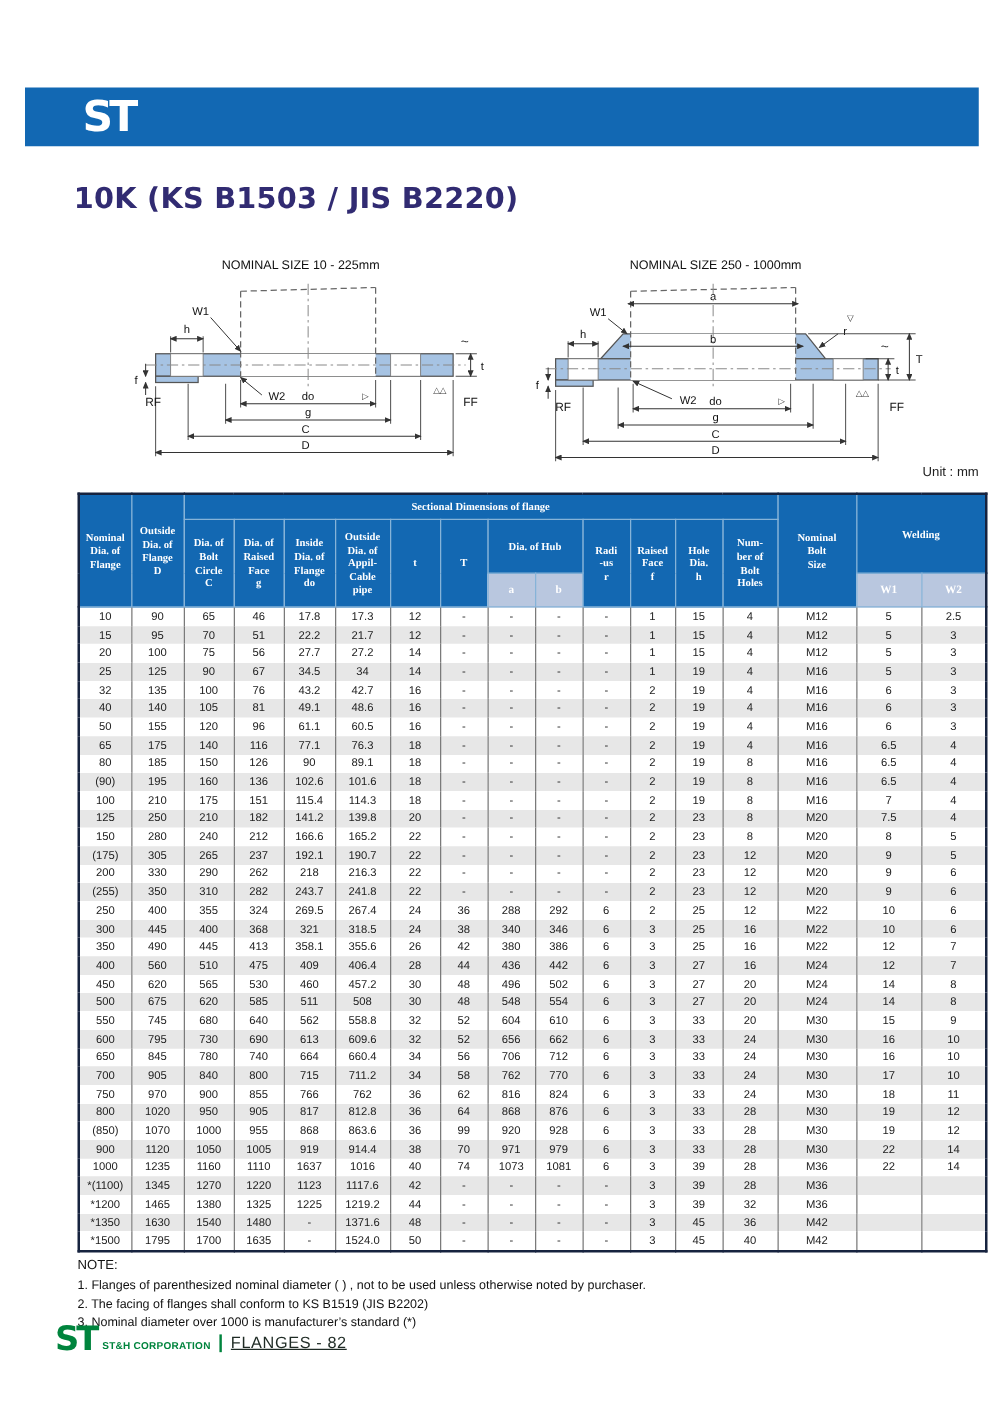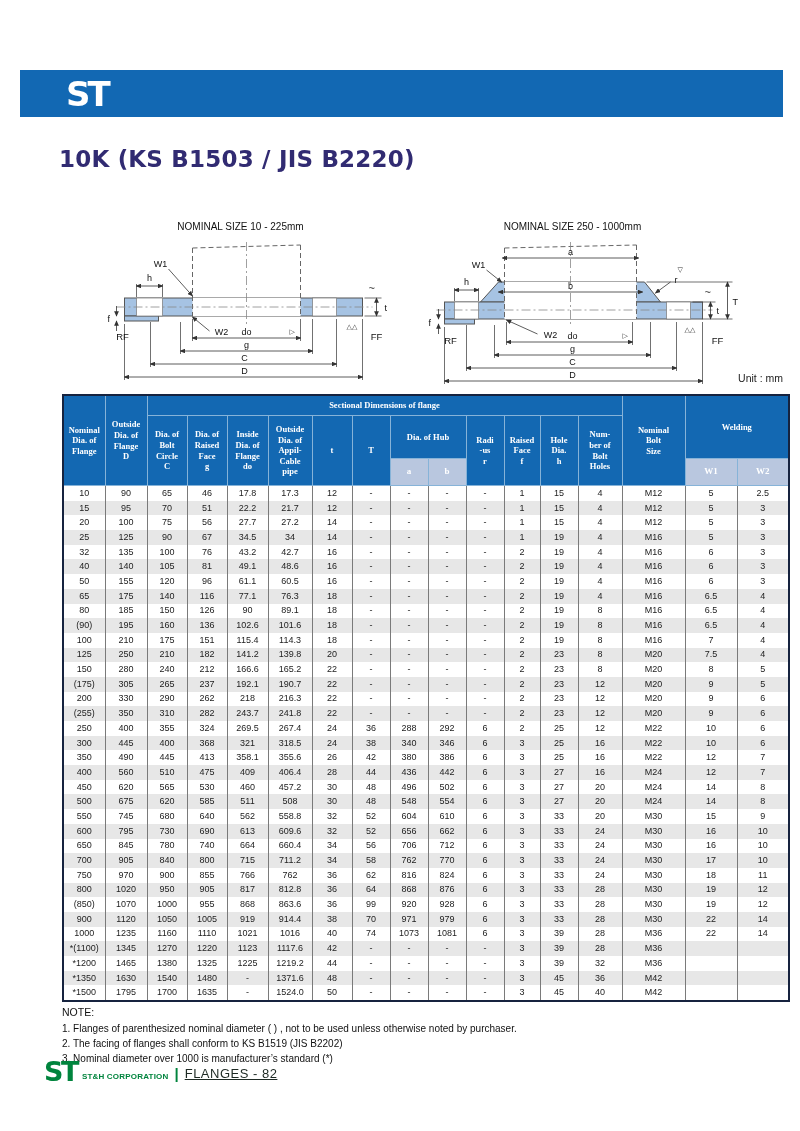--- a/index.html
+++ b/index.html
@@ -7,21 +7,21 @@
        font-family:"Liberation Sans",sans-serif;overflow:hidden;}
 
   .banner{position:absolute;left:20px;top:70px;width:763px;height:47px;
           background:#1268b3;display:flex;align-items:center;}
   .banner .logo{color:#fff;font-family:"DejaVu Sans",sans-serif;font-weight:800;
           font-size:34px;letter-spacing:-3px;margin-left:46px;line-height:1;}
 
   .page-title{position:absolute;left:59px;top:146px;font-family:"DejaVu Sans",sans-serif;
           font-weight:bold;font-size:23px;color:#312b72;letter-spacing:0.2px;}
 
-  .diagram{position:absolute;top:218px;}
+  .diagram{position:absolute;top:203px;}
   .diagram.left{left:86px;width:310px;}
   .diagram.right{left:412px;width:330px;}
   svg text{font-family:"Liberation Sans",sans-serif;}
 
   .unit{position:absolute;top:372px;right:17px;font-size:10.5px;color:#222;}
 
   .tablewrap{position:absolute;left:62px;top:394px;width:724px;}
   table{border-collapse:collapse;table-layout:fixed;width:724px;border:2px solid #16233f;}
   thead th{background:#1368b2;color:#fff;font-size:8.5px;font-weight:bold;
            border:1px solid #86b3d8;white-space:pre-line;padding:1px 0;line-height:1.25;
@@ -865,21 +865,21 @@
           <td>28</td>
           <td>M30</td>
           <td>22</td>
           <td>14</td>
         </tr>
         <tr>
           <td>1000</td>
           <td>1235</td>
           <td>1160</td>
           <td>1110</td>
-          <td>1021</td>
+          <td>1637</td>
           <td>1016</td>
           <td>40</td>
           <td>74</td>
           <td>1073</td>
           <td>1081</td>
           <td>6</td>
           <td>3</td>
           <td>39</td>
           <td>28</td>
           <td>M36</td>

